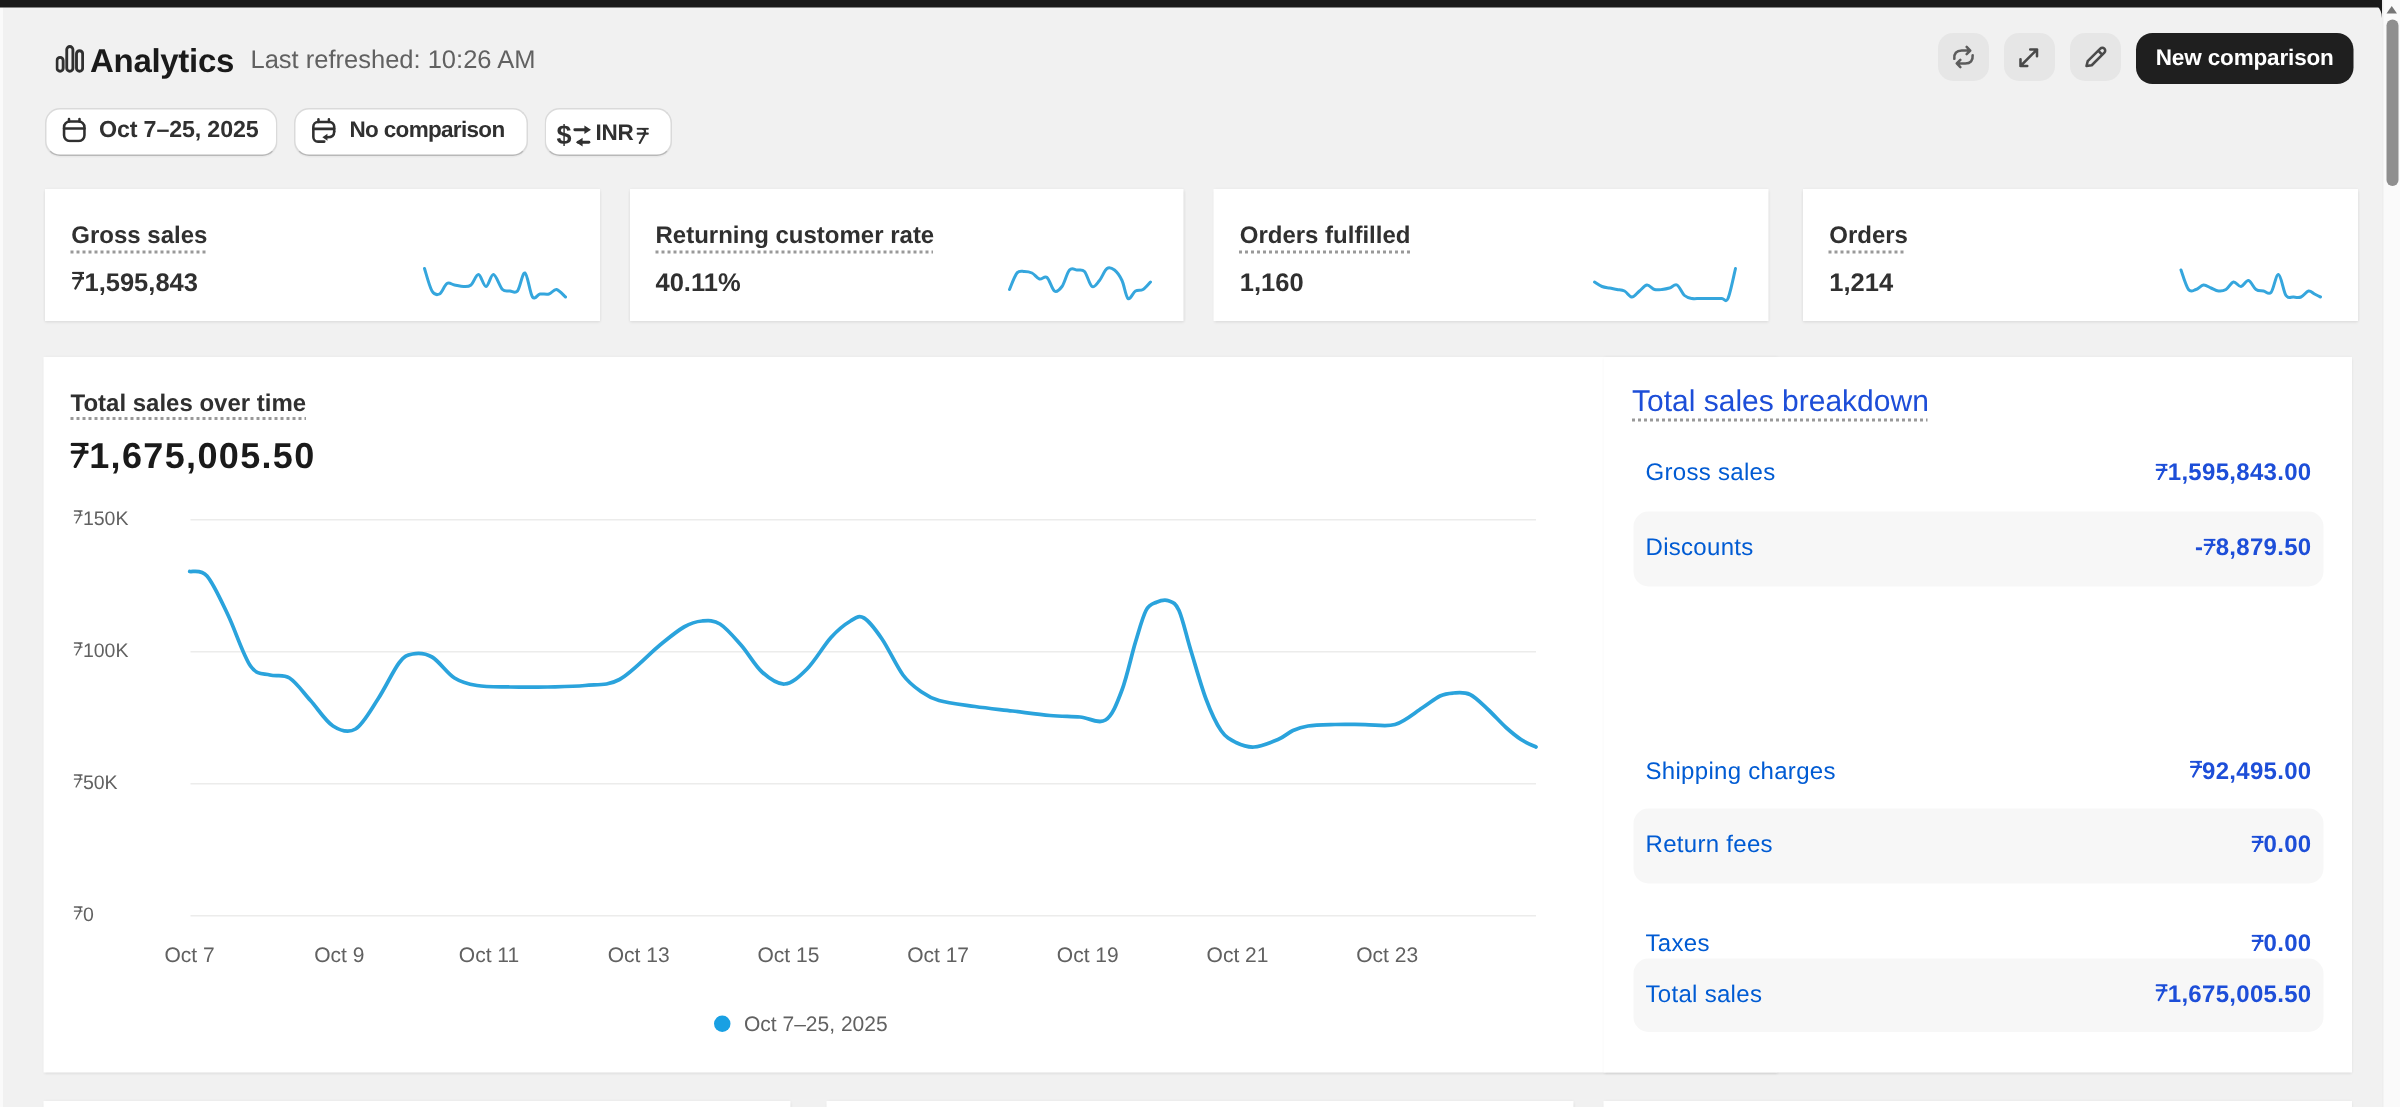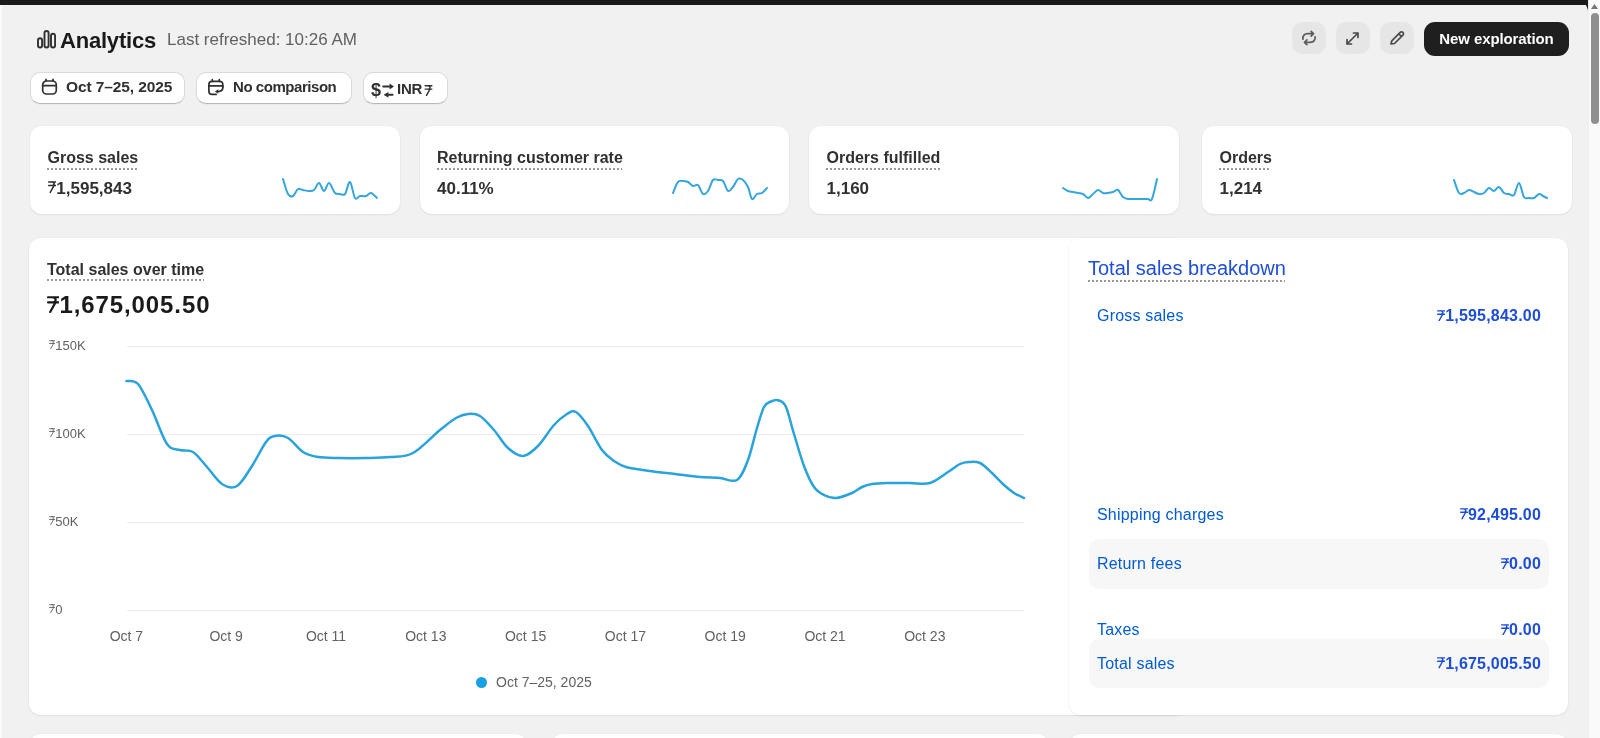--- a/index.html
+++ b/index.html
@@ -1,18 +1,18 @@
 <!DOCTYPE html>
 <html><head><meta charset="utf-8">
 <style>
 * { margin:0; padding:0; box-sizing:border-box; }
 html,body { width:1600px; height:738px; overflow:hidden; background:#f1f1f1;
   font-family:"Liberation Sans", sans-serif; position:relative; }
 .abs { position:absolute; }
-.card { position:absolute; background:#fff; border-radius:12px;
+.card { position:absolute; background:#fff; border-radius:0;
   box-shadow:0 1px 2px rgba(26,26,26,.07), 0 0 2px rgba(26,26,26,.05); }
 .ru { width:.52em; height:.71em; display:inline-block; }
 .dotted { text-decoration-line:underline; text-decoration-style:dotted;
   text-decoration-color:#999; text-decoration-thickness:2px; text-underline-offset:5px; }
 .btn { position:absolute; top:72px; height:32px; background:#fff; border-radius:10px;
   border:1px solid #dadada; border-bottom-color:#b8b8b8; display:flex; align-items:center;
   font-weight:700; font-size:15px; color:#303030; letter-spacing:-.2px; padding-bottom:3px;
   box-shadow:0 1px 0 rgba(0,0,0,.03); }
 .btn svg { margin:0 8px 0 10px; }
 .icobtn { position:absolute; top:22px; width:34px; height:32px; background:#e6e6e6;
@@ -71,21 +71,21 @@
 <div class="icobtn" style="left:1335.5px">
   <svg width="17" height="17" viewBox="0 0 17 17" fill="none" stroke="#4a4a4a" stroke-width="1.7" stroke-linecap="round" stroke-linejoin="round">
     <path d="M3,14 L14,3 M9.5,3 H14 V7.5 M7.5,14 H3 V9.5"></path>
   </svg>
   </div>
 <div class="icobtn" style="left:1379.5px">
   <svg width="18" height="18" viewBox="0 0 18 18" fill="none" stroke="#4a4a4a" stroke-width="1.7" stroke-linecap="round" stroke-linejoin="round">
     <path d="M3,15 L3.8,11.8 L12.2,3.4 A1.9,1.9 0 0 1 14.9,6.1 L6.5,14.5 L3,15 Z M10.8,4.8 L13.5,7.5"></path>
   </svg>
   </div>
-<div class="abs" style="left:1424px;top:21.5px;width:145px;height:34px;border-radius:11px;background:#1f1f1f;color:#fff;display:flex;align-items:center;justify-content:center;font-size:15px;font-weight:700;letter-spacing:-.1px">New exploration</div>
+<div class="abs" style="left:1424px;top:21.5px;width:145px;height:34px;border-radius:11px;background:#1f1f1f;color:#fff;display:flex;align-items:center;justify-content:center;font-size:15px;font-weight:700;letter-spacing:-.1px">New comparison</div>
 
 <div class="btn" style="left:30px;width:155px;font-size:15.5px;letter-spacing:-.1px">
   <svg width="17" height="17" viewBox="0 0 17 17" fill="none" stroke="#303030" stroke-width="1.7" stroke-linecap="round">
     <rect x="1.7" y="3" width="13.6" height="13" rx="3.8"></rect>
     <path d="M5,1.3 V3 M12,1.3 V3 M1.7,7.6 H15.3"></path>
   </svg>Oct 7–25, 2025</div>
 <div class="btn" style="left:196px;width:156px;letter-spacing:-.45px">
   <svg width="18" height="18" viewBox="0 0 18 18" fill="none" stroke="#303030" stroke-width="1.7" stroke-linecap="round" stroke-linejoin="round">
     <path d="M9.2,16.4 H5 A3.1,3.1 0 0 1 1.9,13.3 V6.4 A3.1,3.1 0 0 1 5,3.3 H12.7 A3.1,3.1 0 0 1 15.8,6.4 V9.6"></path>
     <path d="M5.3,1.5 V3.3 M12.3,1.5 V3.3 M1.9,7.9 H15.8"></path>
@@ -178,20 +178,26 @@
 </div>
 
 <div class="card" style="left:1069px;top:238px;width:499px;height:477px">
   <div class="abs dotted" style="left:19px;top:19px;font-size:20px;font-weight:400;color:#1d4ed8">Total sales breakdown</div>
 <div class="trow" style="top:53.4px">
       <span class="tlabel">Gross sales</span>
       <span class="tval"><svg class="ru" viewBox="0 0 11 15">
           <use href="#rupb"></use>
         </svg>1,595,843.00</span>
     </div>
+<div class="trow grey" style="top:103.0px">
+      <span class="tlabel">Discounts</span>
+      <span class="tval">-<svg class="ru" viewBox="0 0 11 15">
+          <use href="#rupb"></use>
+        </svg>8,879.50</span>
+    </div>
 <div class="trow" style="top:251.8px">
       <span class="tlabel">Shipping charges</span>
       <span class="tval"><svg class="ru" viewBox="0 0 11 15">
           <use href="#rupb"></use>
         </svg>92,495.00</span>
     </div>
 <div class="trow grey" style="top:301.4px">
       <span class="tlabel">Return fees</span>
       <span class="tval"><svg class="ru" viewBox="0 0 11 15">
           <use href="#rupb"></use>

